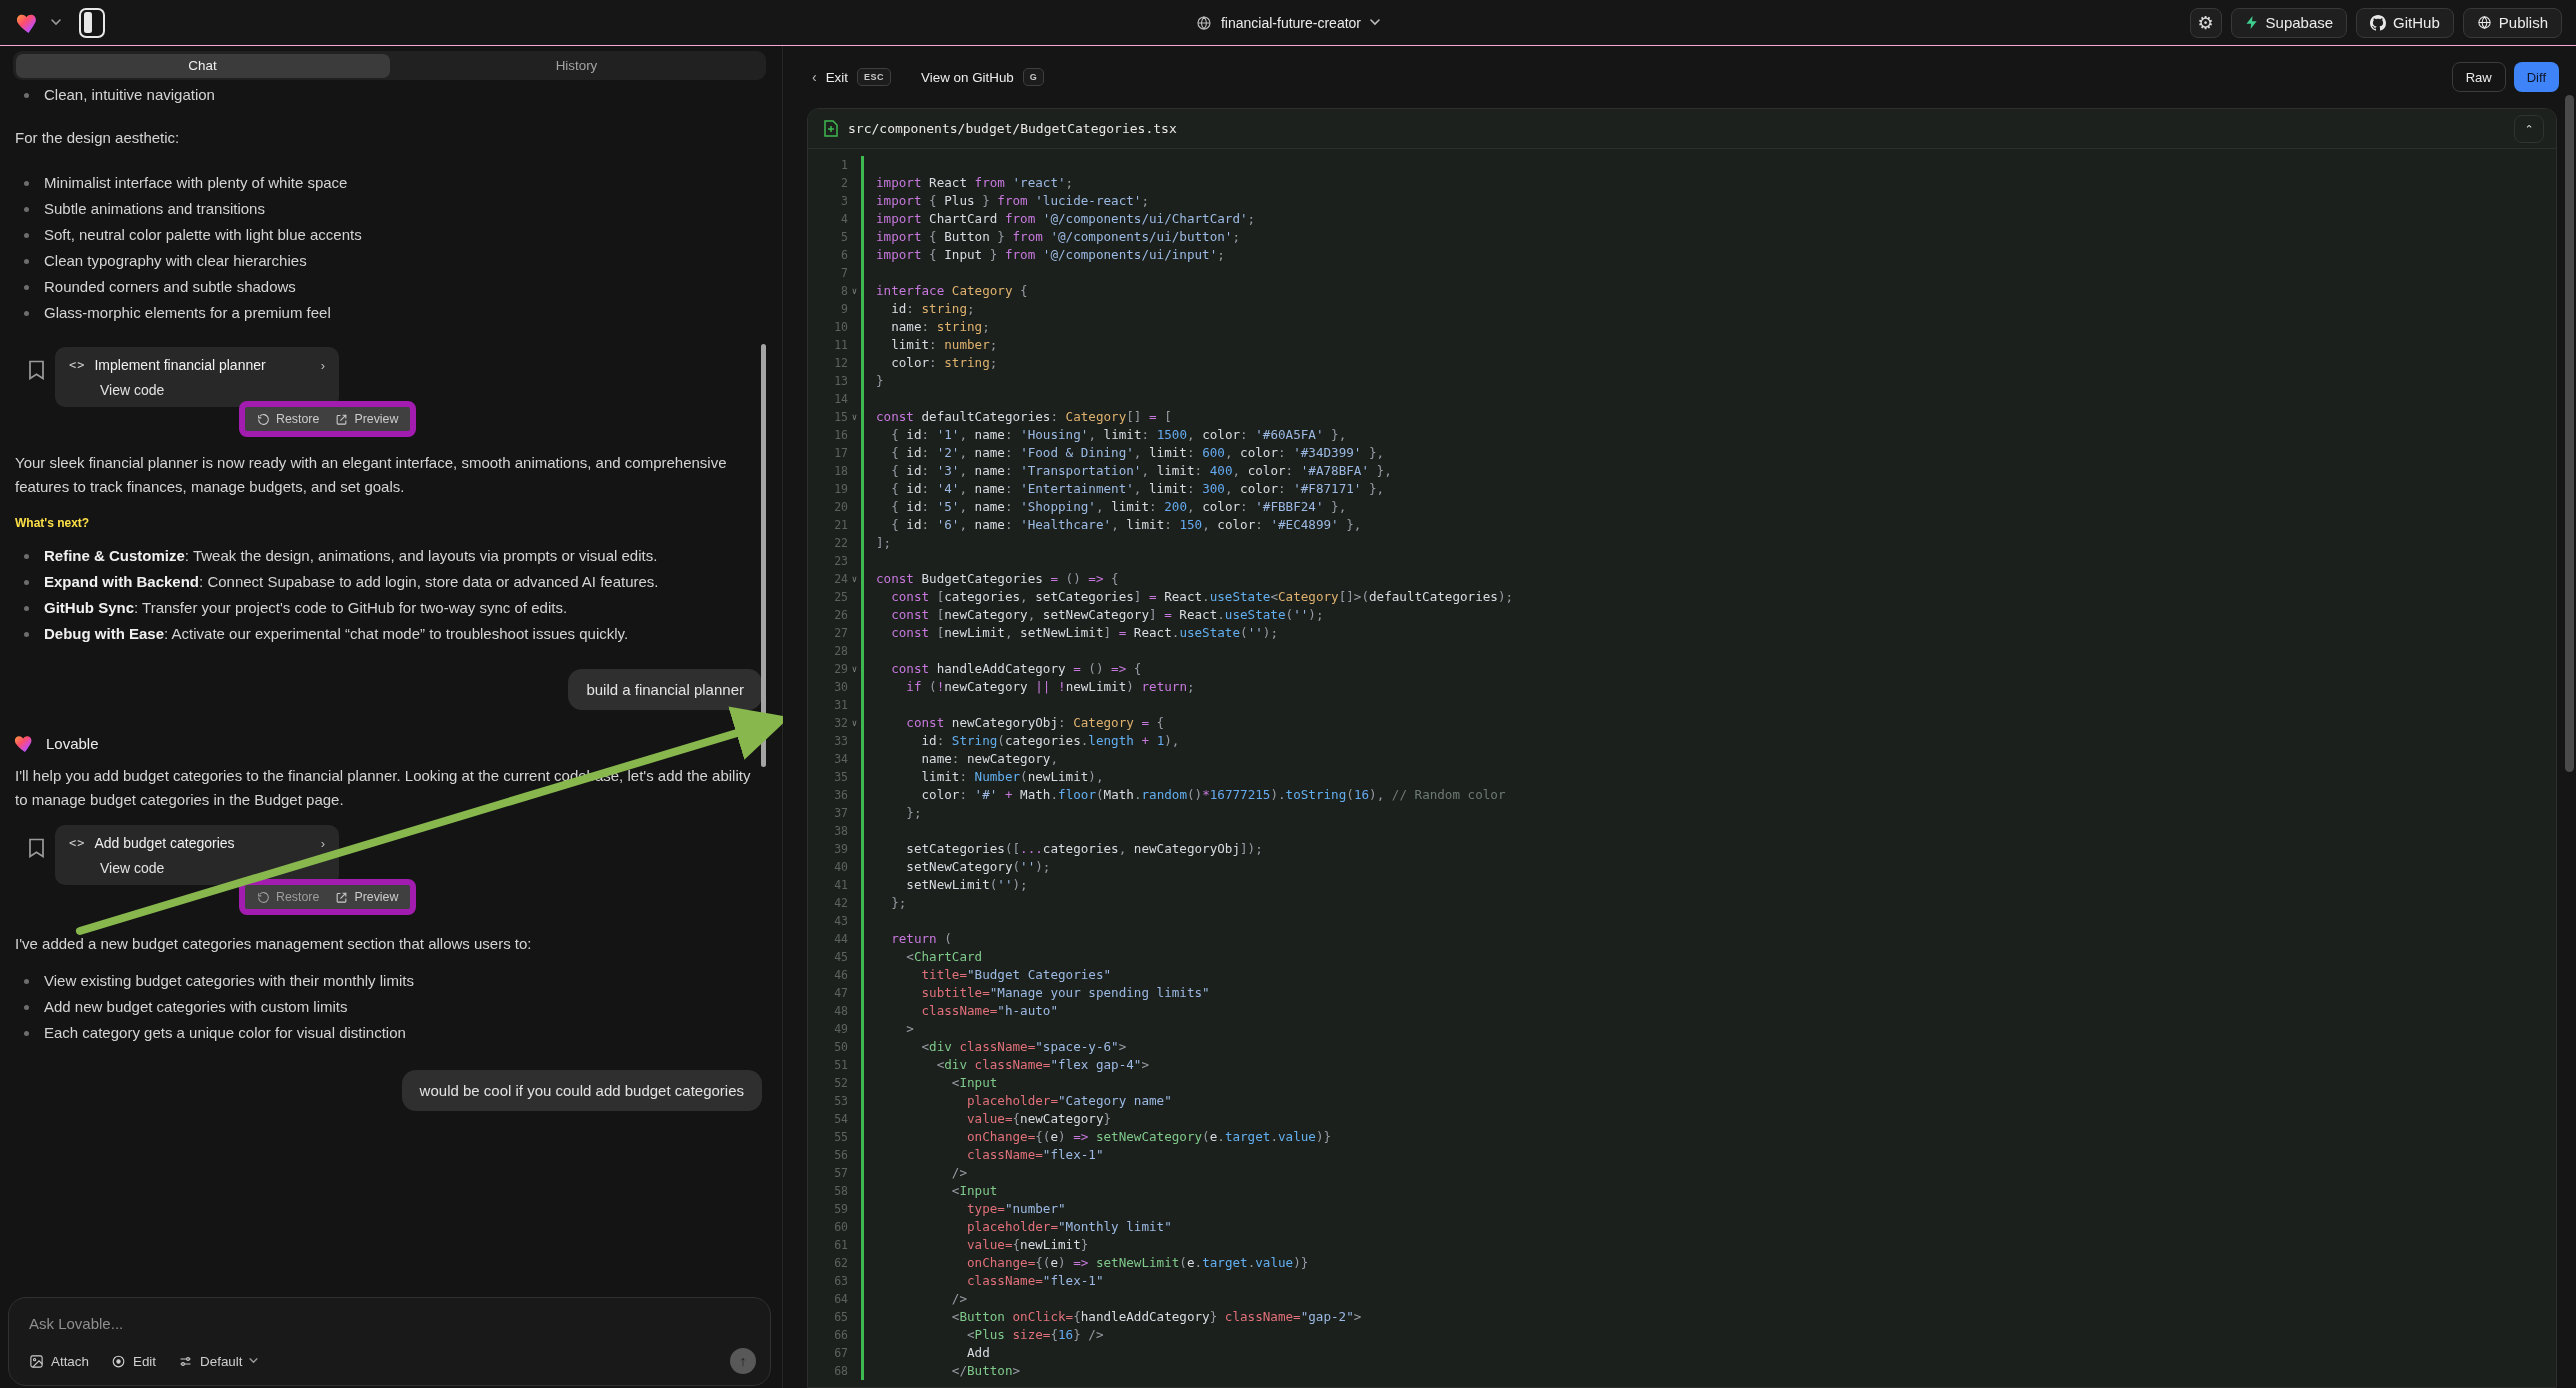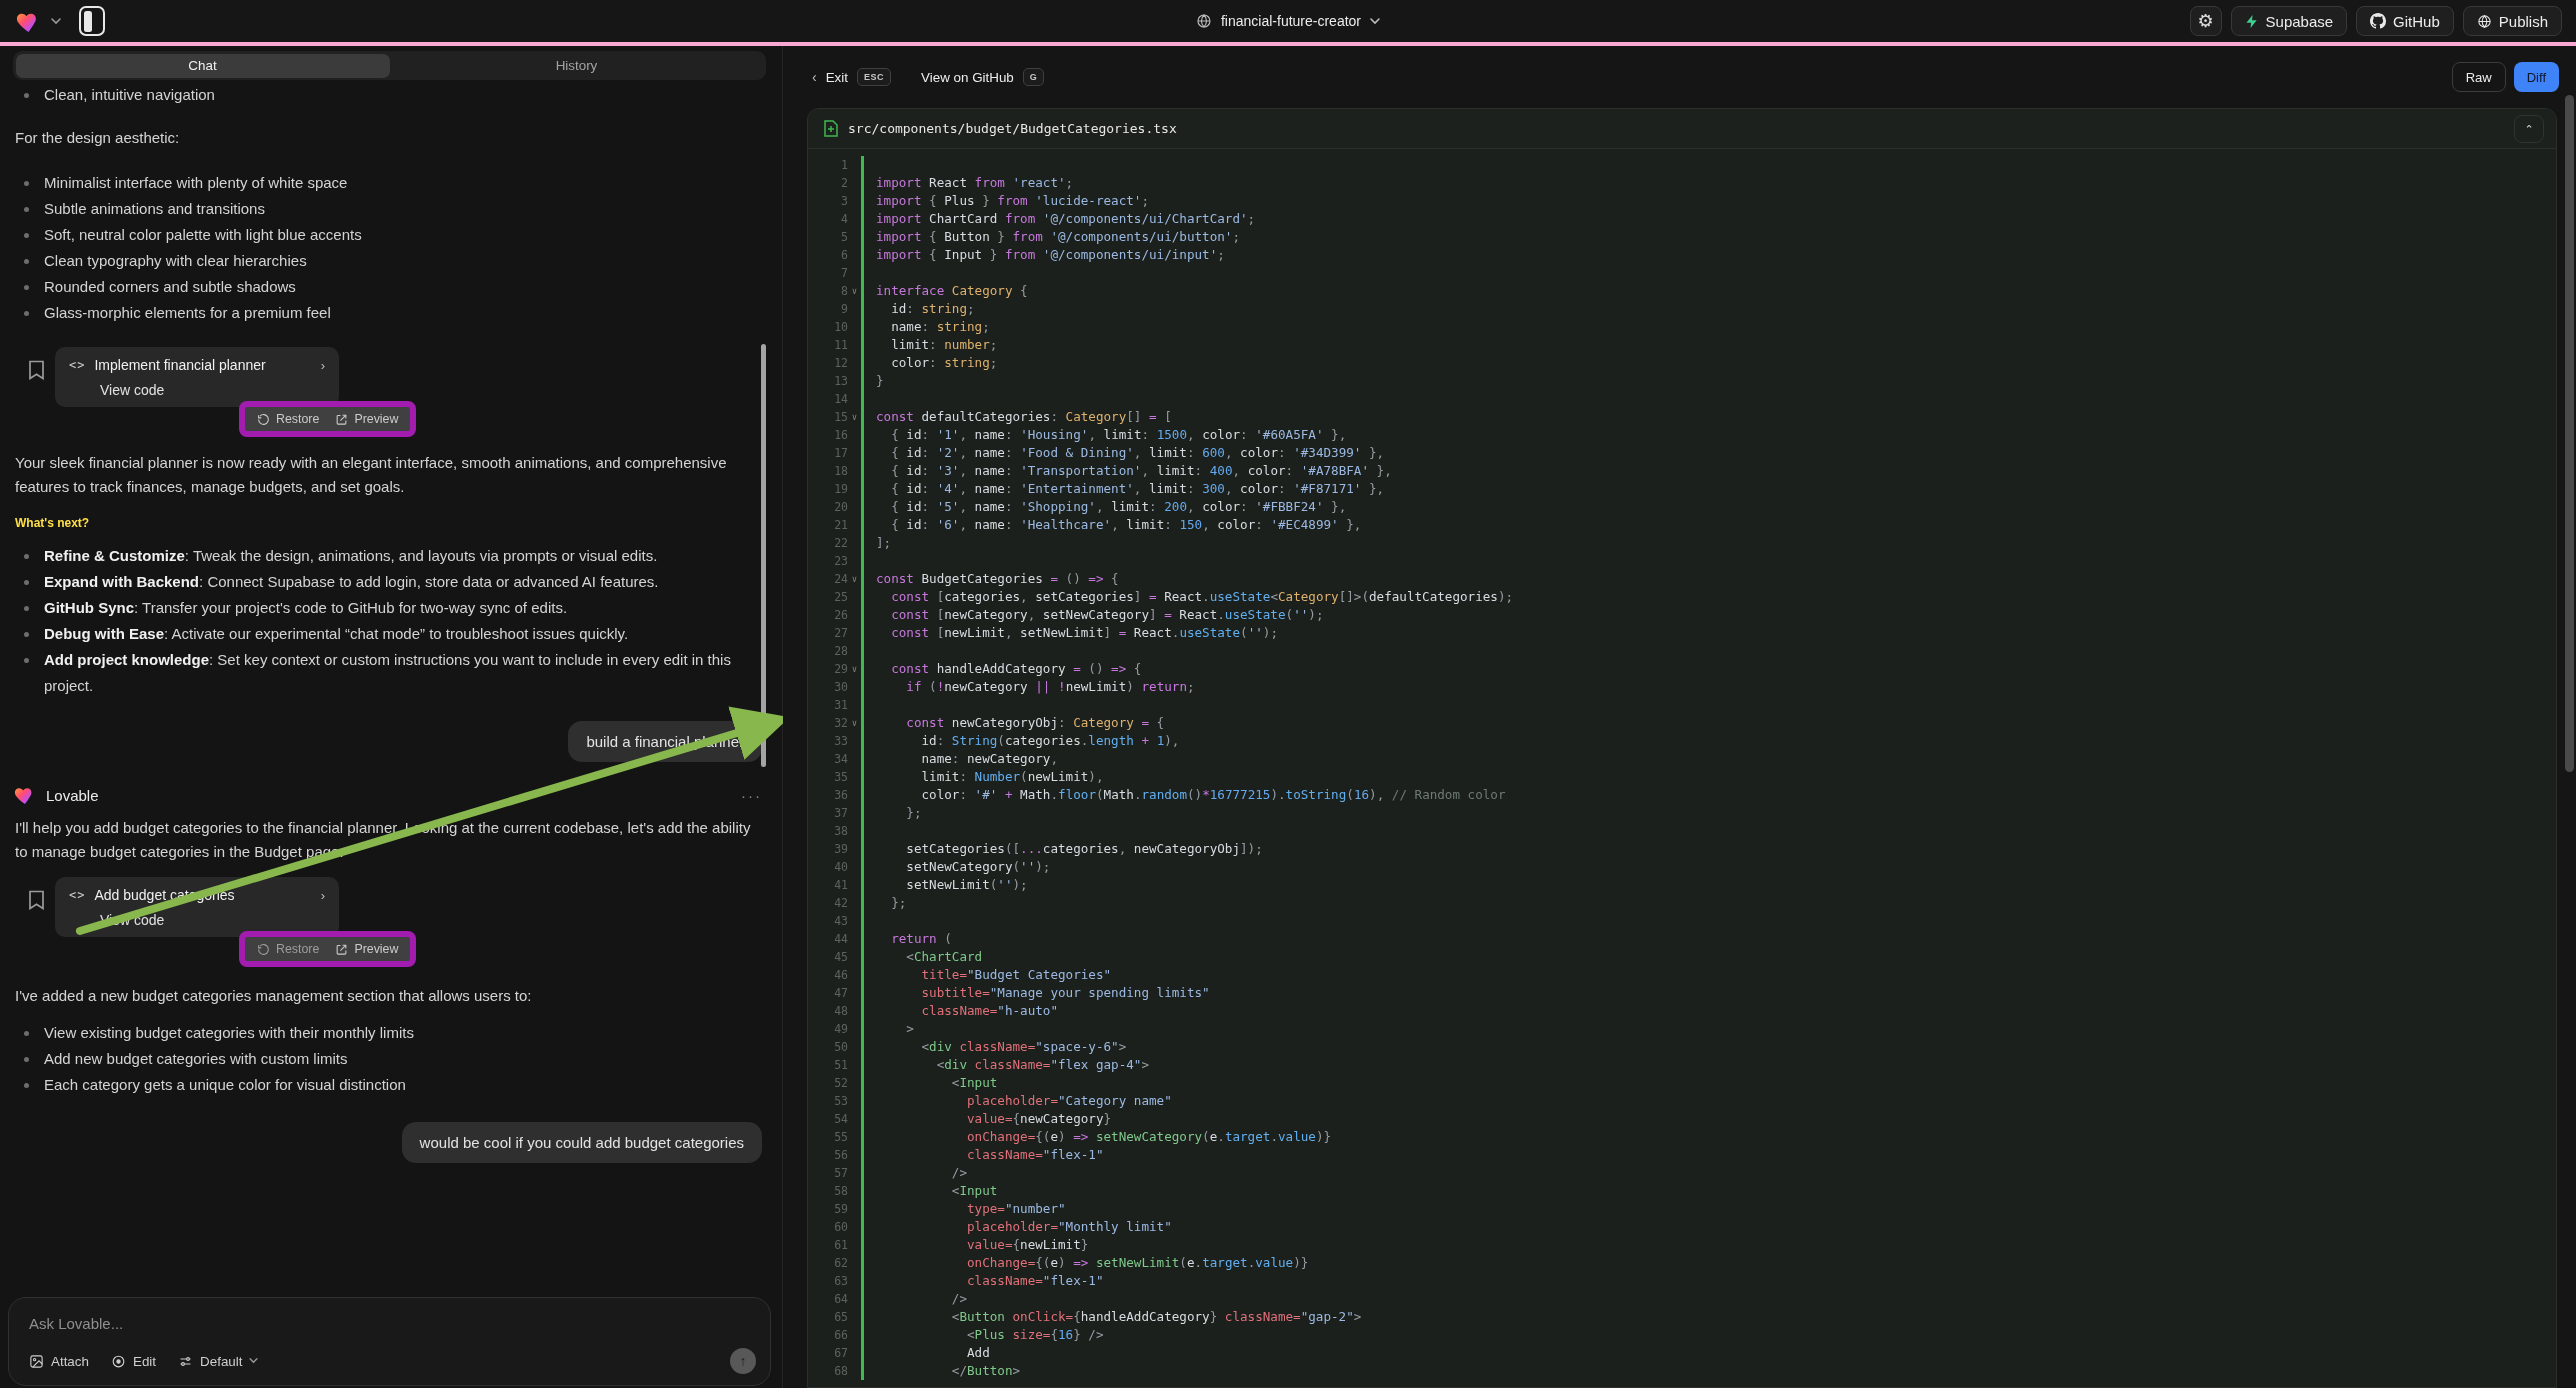--- a/index.html
+++ b/index.html
@@ -1,21 +1,21 @@
 <!DOCTYPE html>
 <html><head>
 <meta charset="utf-8">
 <style>
   * { margin:0; padding:0; box-sizing:border-box; }
   html,body { width:2576px; height:1388px; background:#131313; overflow:hidden;
     font-family:"Liberation Sans", sans-serif; color:#d6d6d6; }
 
   
   .topbar { position:absolute; left:0; top:0; width:2576px; height:46px; background:#161616;
-    border-bottom:4px solid #f9a8d4; display:flex; align-items:center; }
+    border-bottom:1px solid #f9a8d4; display:flex; align-items:center; }
   .tb-left { display:flex; align-items:center; gap:10px; padding-left:16px; }
   .tb-center { position:absolute; left:50%; transform:translateX(-50%); display:flex; align-items:center; gap:9px; }
   .tb-center span { font-size:14px; color:#ececec; }
   .tb-right { margin-left:auto; display:flex; align-items:center; gap:9px; padding-right:14px; }
   .tb-btn { height:30px; display:flex; align-items:center; gap:7px; padding:0 13px; background:#1f1f1f;
     border:1px solid #383838; border-radius:8px; color:#ececec; font-size:15px; }
   .tb-btn.icon-only { width:32px; padding:0; justify-content:center; font-size:18px; color:#dedede; }
   .panel-icon { width:26px; height:30px; border:2.5px solid #e8e8e8; border-radius:7px; position:relative; }
   .panel-icon::before { content:""; position:absolute; left:2.5px; top:2.5px; bottom:2.5px; width:8px;
     background:#e8e8e8; border-radius:2.5px; }
@@ -239,21 +239,20 @@
       </div>
     </div>
 
     <p class="para" style="margin-top:14px;">Your sleek financial planner is now ready with an elegant interface, smooth animations, and comprehensive features to track finances, manage budgets, and set goals.</p>
     <p class="h-bold" style="margin-top:17px;">What's next?</p>
     <ul class="blist wn" id="wn-list" style="margin-top:13px;">
         <li><b>Refine &amp; Customize</b>: Tweak the design, animations, and layouts via prompts or visual edits.</li>
         <li><b>Expand with Backend</b>: Connect Supabase to add login, store data or advanced AI features.</li>
         <li><b>GitHub Sync</b>: Transfer your project's code to GitHub for two-way sync of edits.</li>
         <li><b>Debug with Ease</b>: Activate our experimental “chat mode” to troubleshoot issues quickly.</li>
-        <li><b>Add project knowledge</b>: Set key context or custom instructions you want to include in every edit in this project.</li>
       </ul>
 
 
     <div class="bubble" style="margin-top:22px;">build a financial planner</div>
 
     <div class="lov-head" style="margin-top:23px;">
       <svg width="22" height="20" viewBox="0 0 24 22">
           <path d="M12 21S4 15.7 1.5 11C-0.2 7 2 3.5 5.5 3.5c2.2 0 3.7 1.2 4.5 2.5C10.8 4.7 12.3 3.5 14.5 3.5 18 3.5 20.2 7 18.5 11 16 15.7 12 21 12 21z" fill="url(#heartgrad)"></path>
         </svg>
       <span class="lov-name">Lovable</span>

